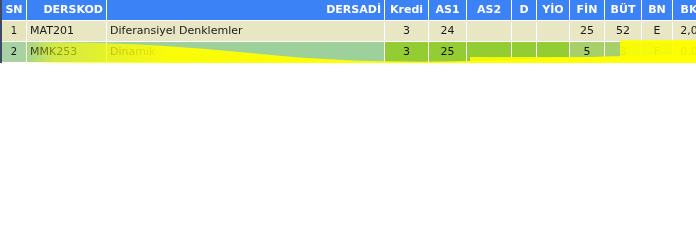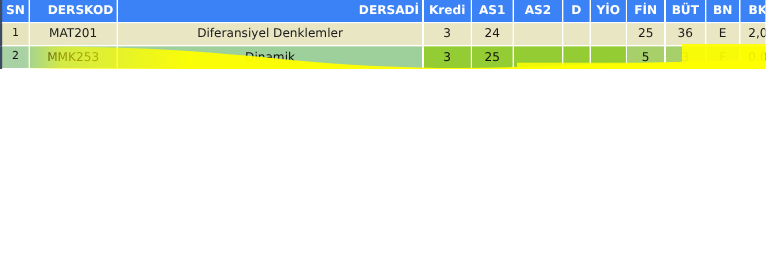--- a/index.html
+++ b/index.html
@@ -58,21 +58,21 @@
   }
   tr.r1 td.sn{background:#e6e4bd;}
   
   tr.r2 td{
     background:#9ed09b;
     color:#111111;
   }
   tr.r2 td.sn{background:#a8d2a4;}
 
   td.c{text-align:center;}
-  td.l{text-align:center;padding-left:5px;margin-top:20px;}
+  td.l{text-align:left;padding-left:5px;margin-top:20px;}
   td.sn{
     text-align:center;
     font-size:10px;
     border-left:2px solid #3c4b63;
   }
   td.blank{}
 
   
   tr.r2 td.grn{background:#93cc33;}
   tr.r2 td.grnsoft{background:#a7cf6a;}
@@ -115,21 +115,21 @@
       <tr class="r1">
         <td class="sn">1</td>
         <td class="l">MAT201</td>
         <td class="l">Diferansiyel Denklemler</td>
         <td class="c">3</td>
         <td class="c">24</td>
         <td class="c blank"></td>
         <td class="c blank"></td>
         <td class="c blank"></td>
         <td class="c">25</td>
-        <td class="c">36</td>
+        <td class="c">52</td>
         <td class="c">E</td>
         <td class="c">2,0</td>
         <td class="c">Geçer</td>
       </tr>
 
       <tr class="r2">
         <td class="sn">2</td>
         <td class="l">MMK253</td>
         <td class="l">Dinamik</td>
         <td class="c grn">3</td>

